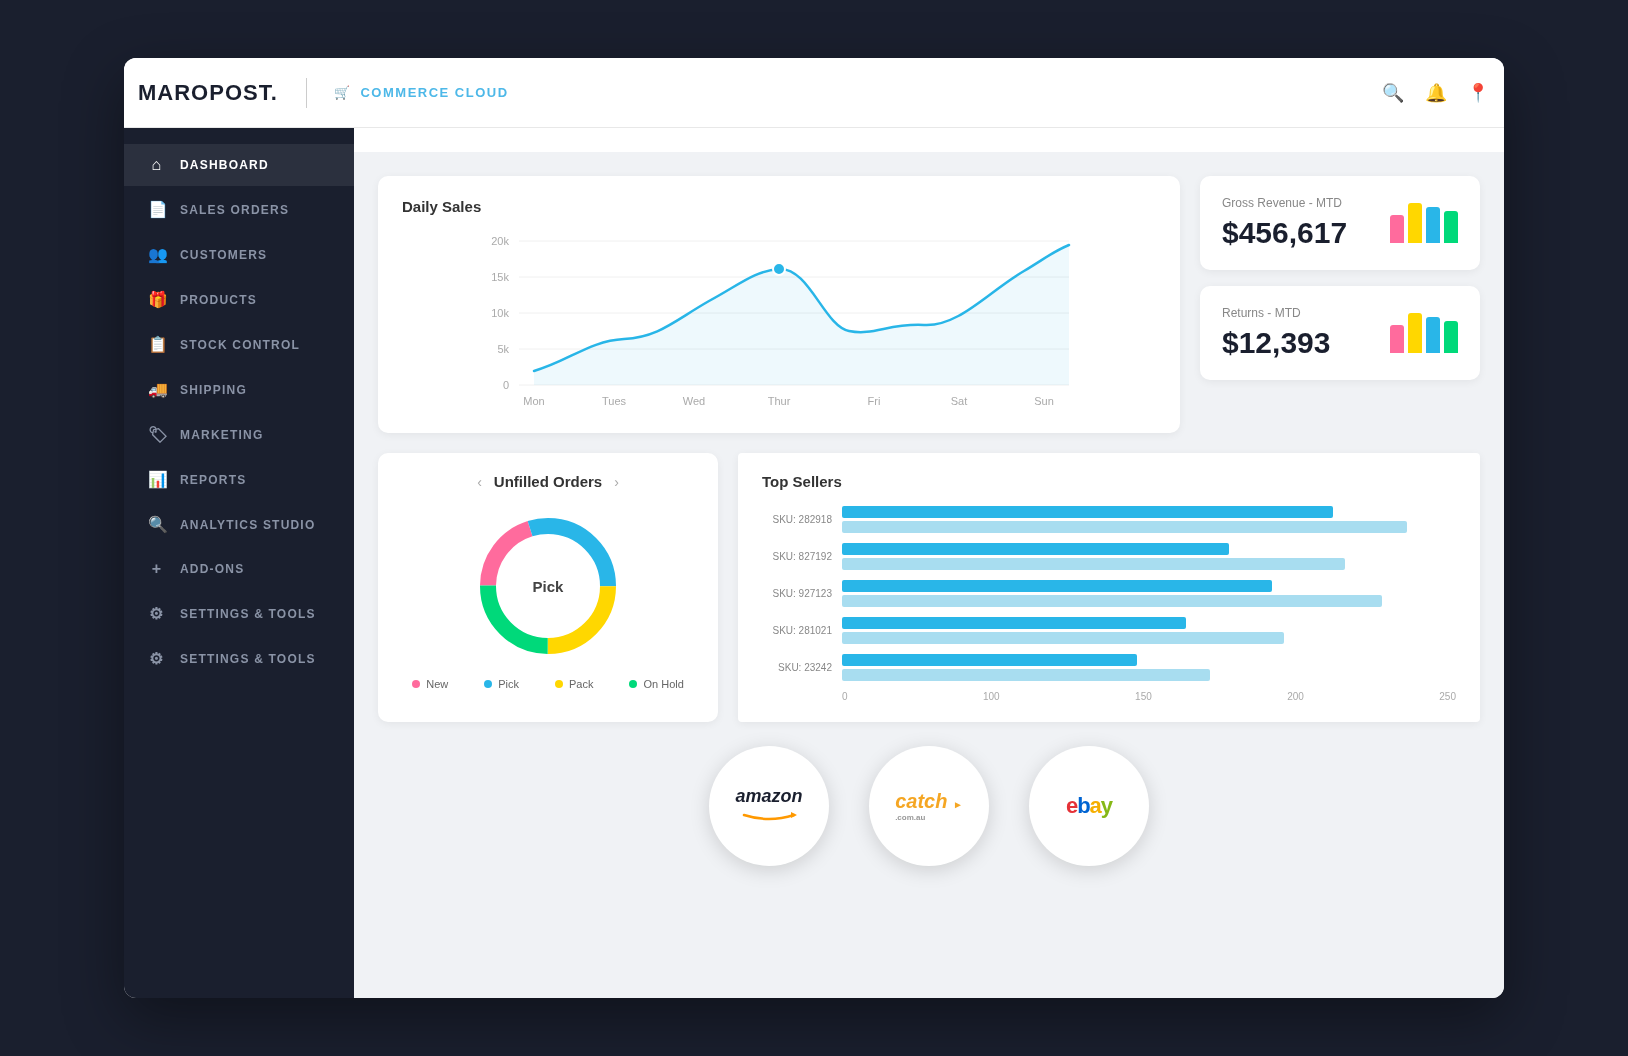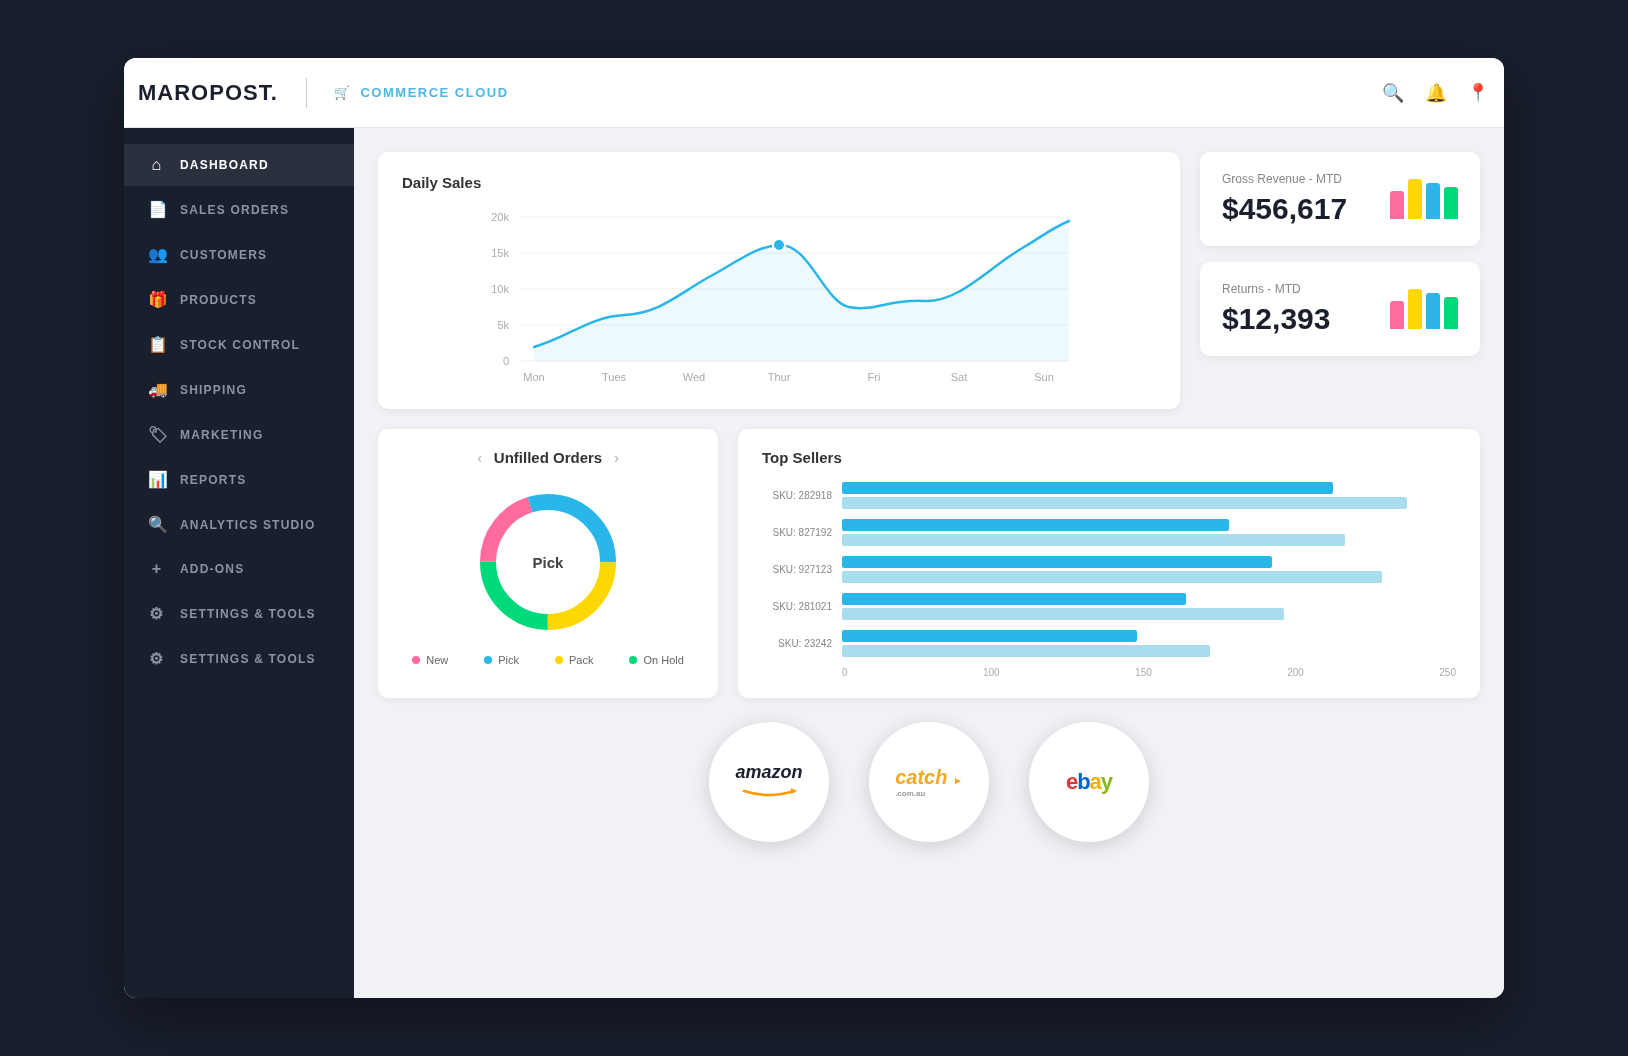--- a/index.html
+++ b/index.html
@@ -113,20 +113,21 @@
 
     
     .main {
       flex: 1;
       background: #f0f2f5;
       padding: 24px;
       overflow-y: auto;
       display: flex;
       flex-direction: column;
       gap: 20px;
+      margin-top: 24px;
     }
 
     
     .row1 {
       display: flex;
       gap: 20px;
     }
 
     
     .daily-sales-card {
@@ -258,21 +259,21 @@
     .legend-dot {
       width: 8px;
       height: 8px;
       border-radius: 50%;
     }
 
     
     .top-sellers-card {
       flex: 1;
       background: #fff;
-      border-radius: 10px;
+      border-radius: 4px;
       padding: 20px 24px;
       box-shadow: 0 2px 8px rgba(0,0,0,0.06);
     }
     .bar-row {
       display: flex;
       align-items: center;
       margin-bottom: 10px;
       gap: 10px;
     }
     .bar-label {

